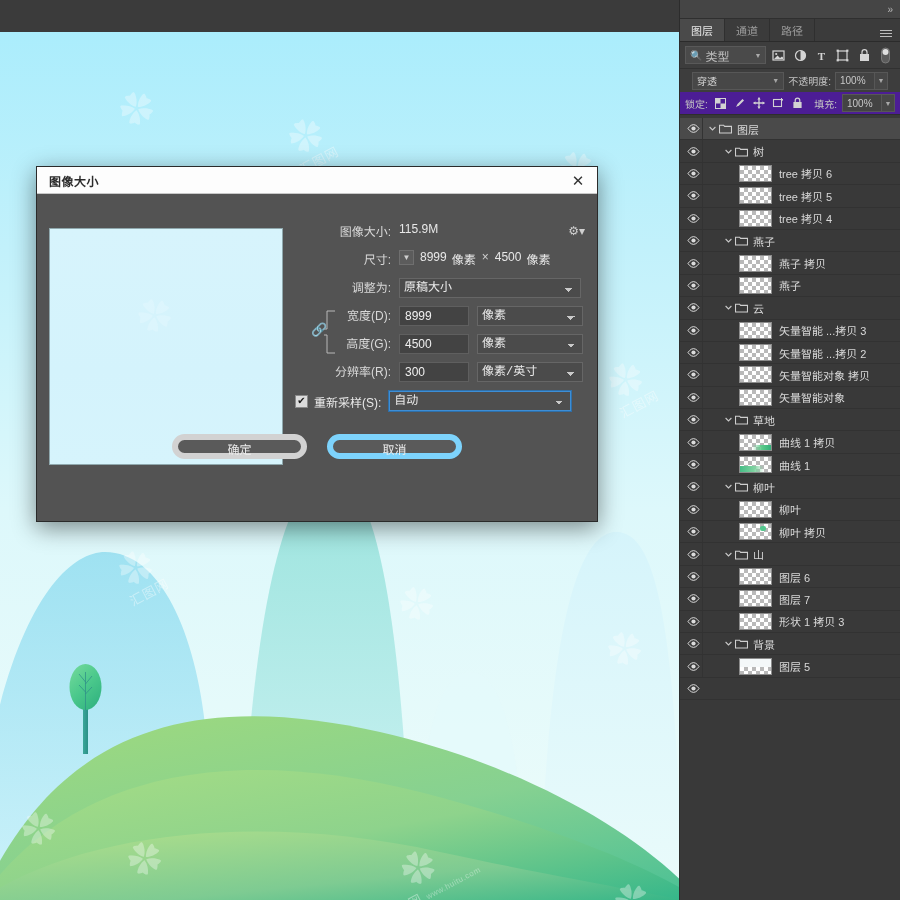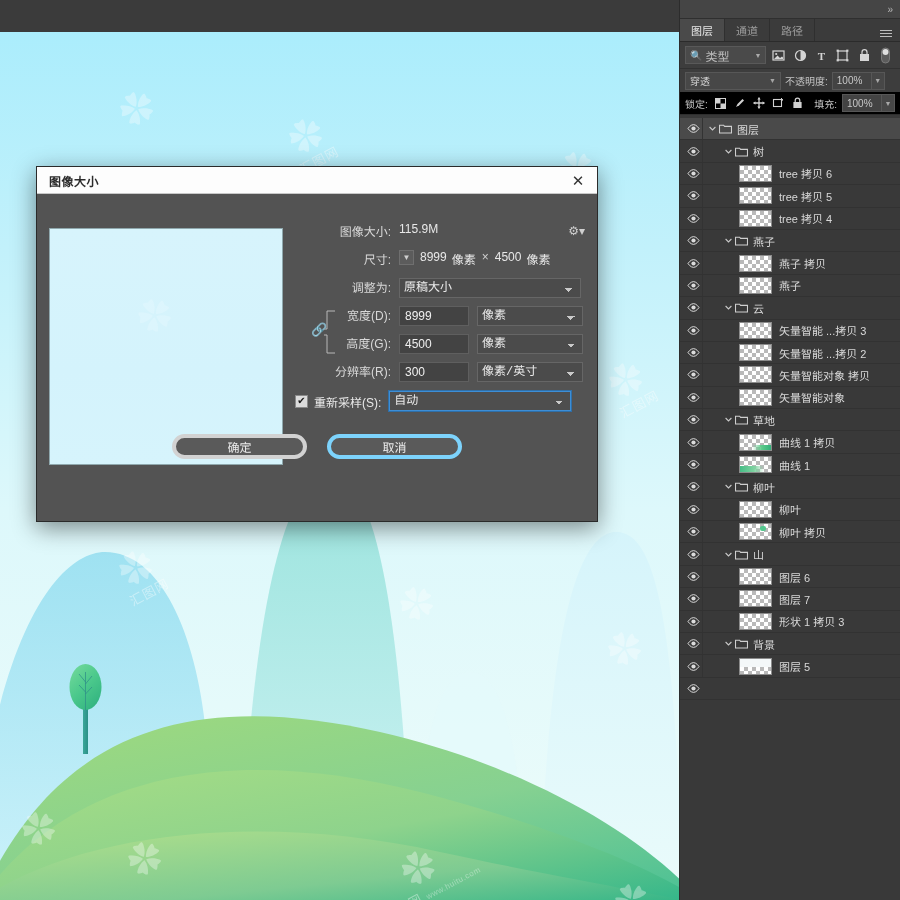--- a/index.html
+++ b/index.html
@@ -98,21 +98,21 @@
     width: 13px; height: 13px; background: #dcdcdc; border: 1px solid #8a8a8a;
     display: inline-flex; align-items: center; justify-content: center;
     color: #1a1a1a; font-size: 10px; line-height: 1; cursor: pointer; margin-right: 6px;
   }
 
   #dlg-buttons {
     position: absolute; left: 0; bottom: 16px; width: 100%;
     display: flex; justify-content: center; gap: 20px;
   }
   .dlg-btn {
-    width: 135px; height: 25px; border-radius: 13px; border: 4px solid #7dd3fc;
+    width: 135px; height: 25px; border-radius: 13px; border: 6px solid #7dd3fc;
     background: #5a5a5a; color: #ececec; font-size: 12px; cursor: pointer;
     font-family: "Liberation Sans", sans-serif;
   }
   .dlg-btn.primary { border-color: #d2d2d2; }
 
   
   #panel {
     position: absolute; right: 0; top: 0; width: 221px; height: 900px;
     background: #393939; border-left: 1px solid #2c2c2c; color: #cfcfcf; font-size: 11px;
   }
@@ -132,34 +132,34 @@
   #panel-menu span { display: block; width: 12px; height: 1px; background: #bdbdbd; box-shadow: 0 3px 0 #bdbdbd, 0 6px 0 #bdbdbd; }
 
   #filterbar { height: 27px; background: #3d3d3d; display: flex; align-items: center; padding: 0 5px; border-bottom: 1px solid #313131; gap: 3px; }
   #filter-search { display: flex; align-items: center; width: 84px; height: 18px; background: #4a4a4a; border: 1px solid #595959; }
   #filter-search .mg { color: #cfcfcf; font-size: 10px; padding: 0 3px 0 4px; }
   #filter-kind { color: #b9b9b9; font-size: 12px; flex: 1; }
   #filter-search .cv { color: #aaa; font-size: 7px; padding-right: 4px; }
   .ficon { width: 19px; height: 19px; display: flex; align-items: center; justify-content: center; color: #d5d5d5; cursor: pointer; }
   .ficon svg { display: block; }
 
-  #blendrow { height: 23px; display: flex; align-items: center; padding: 0 5px; gap: 4px; background: #3d3d3d; }
+  #blendrow { height: 23px; display: flex; align-items: center; padding: 0 12px; gap: 4px; background: #3d3d3d; }
   #blend-mode {
     width: 96px; height: 18px; background: #474747; border: 1px solid #575757; color: #d8d8d8;
     font-size: 10px; padding: 0 4px; display: flex; align-items: center;
   }
   #blend-mode .cv { margin-left: auto; font-size: 7px; color: #a5a5a5; }
   .minilabel { font-size: 10px; color: #c3c3c3; white-space: nowrap; }
   .minifield {
     height: 18px; min-width: 40px; background: #434343; border: 1px solid #575757;
     color: #c8c8c8; font-size: 10px; display: flex; align-items: center; padding: 0 4px;
   }
   .ministep { width: 13px; height: 18px; background: #474747; border: 1px solid #575757; border-left: none; color: #a8a8a8; font-size: 7px; display: flex; align-items: center; justify-content: center; cursor: pointer; }
 
-  #lockrow { height: 23px; display: flex; align-items: center; padding: 0 5px; gap: 5px; background: #000000; border-bottom: 1px solid #2e2e2e; }
+  #lockrow { height: 23px; display: flex; align-items: center; padding: 0 5px; gap: 5px; background: #4c1d95; border-bottom: 1px solid #2e2e2e; }
   .lockicon { width: 15px; height: 15px; display: flex; align-items: center; justify-content: center; color: #d2d2d2; cursor: pointer; }
 
   #layer-list { position: absolute; top: 118px; left: 0; right: 0; bottom: 0; overflow: hidden; background: #393939; }
   .lrow {
     display: flex; align-items: center; height: 22.4px; border-bottom: 1px solid #323232;
     padding-left: 4px; cursor: pointer;
   }
   .lrow.group-hl { background: #4a4a4a; }
   .eye { width: 18px; display: flex; align-items: center; justify-content: center; color: #d8d8d8; font-size: 10px; cursor: pointer; flex: 0 0 18px; }
   .eye svg { display: block; }

